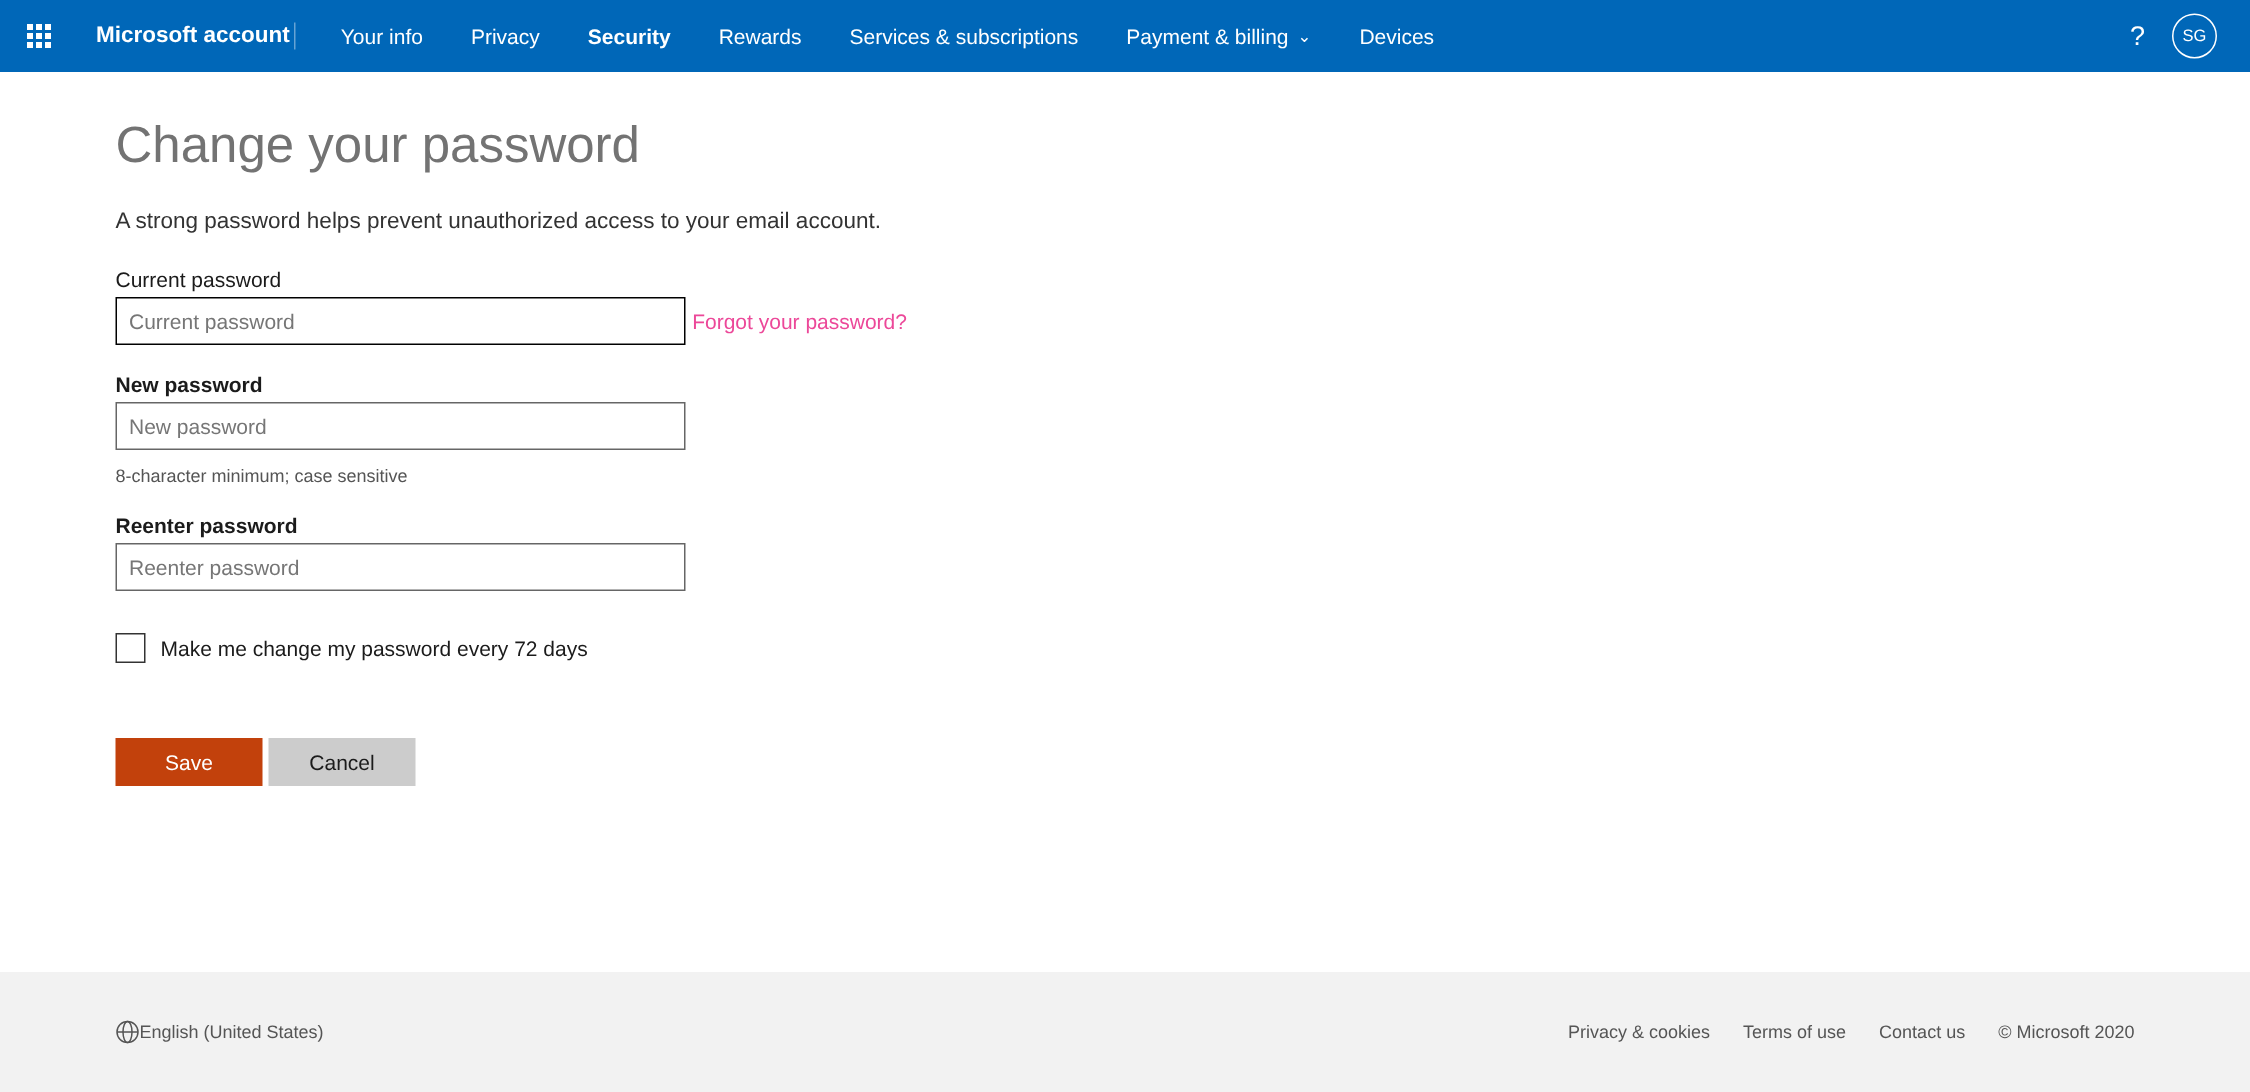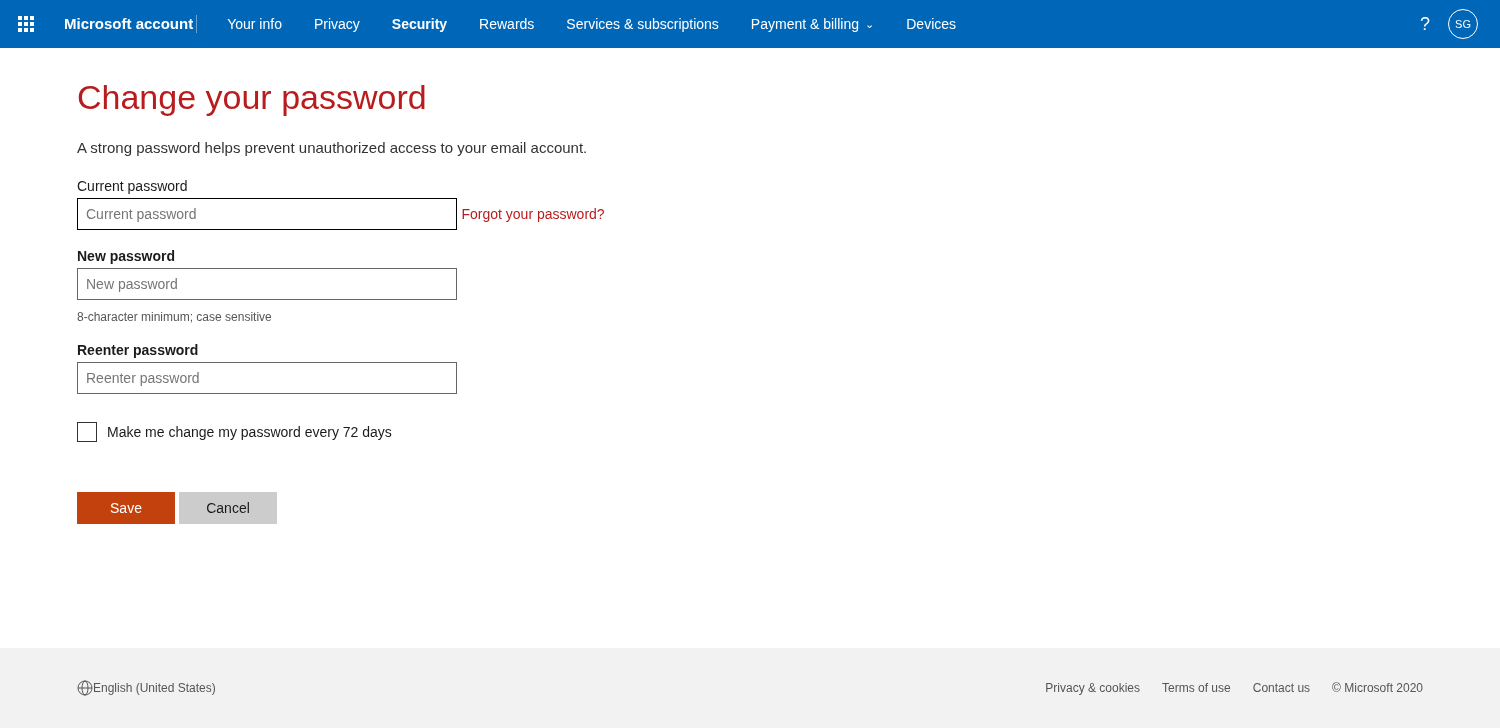--- a/index.html
+++ b/index.html
@@ -97,21 +97,21 @@
       font-size: 11px;
       cursor: pointer;
     }
     .main {
       flex: 1;
       padding: 30px 0 0 77px;
     }
     .page-title {
       font-size: 34px;
       font-weight: 300;
-      color: #b91c1c;
+      color: #737373;
       margin-bottom: 22px;
     }
     .subtitle {
       font-size: 15px;
       color: #333;
       margin-bottom: 22px;
     }
     .form-group {
       margin-bottom: 18px;
     }
@@ -133,21 +133,21 @@
       color: #333;
       outline: none;
     }
     .input.focused {
       border: 1px solid #000;
     }
     .input::placeholder {
       color: #767676;
     }
     .link {
-      color: #b91c1c;
+      color: #ec4899;
       font-size: 14px;
       cursor: pointer;
       display: inline-block;
       margin-top: 2px;
     }
     .hint {
       font-size: 12px;
       color: #555;
       margin-top: 10px;
     }

